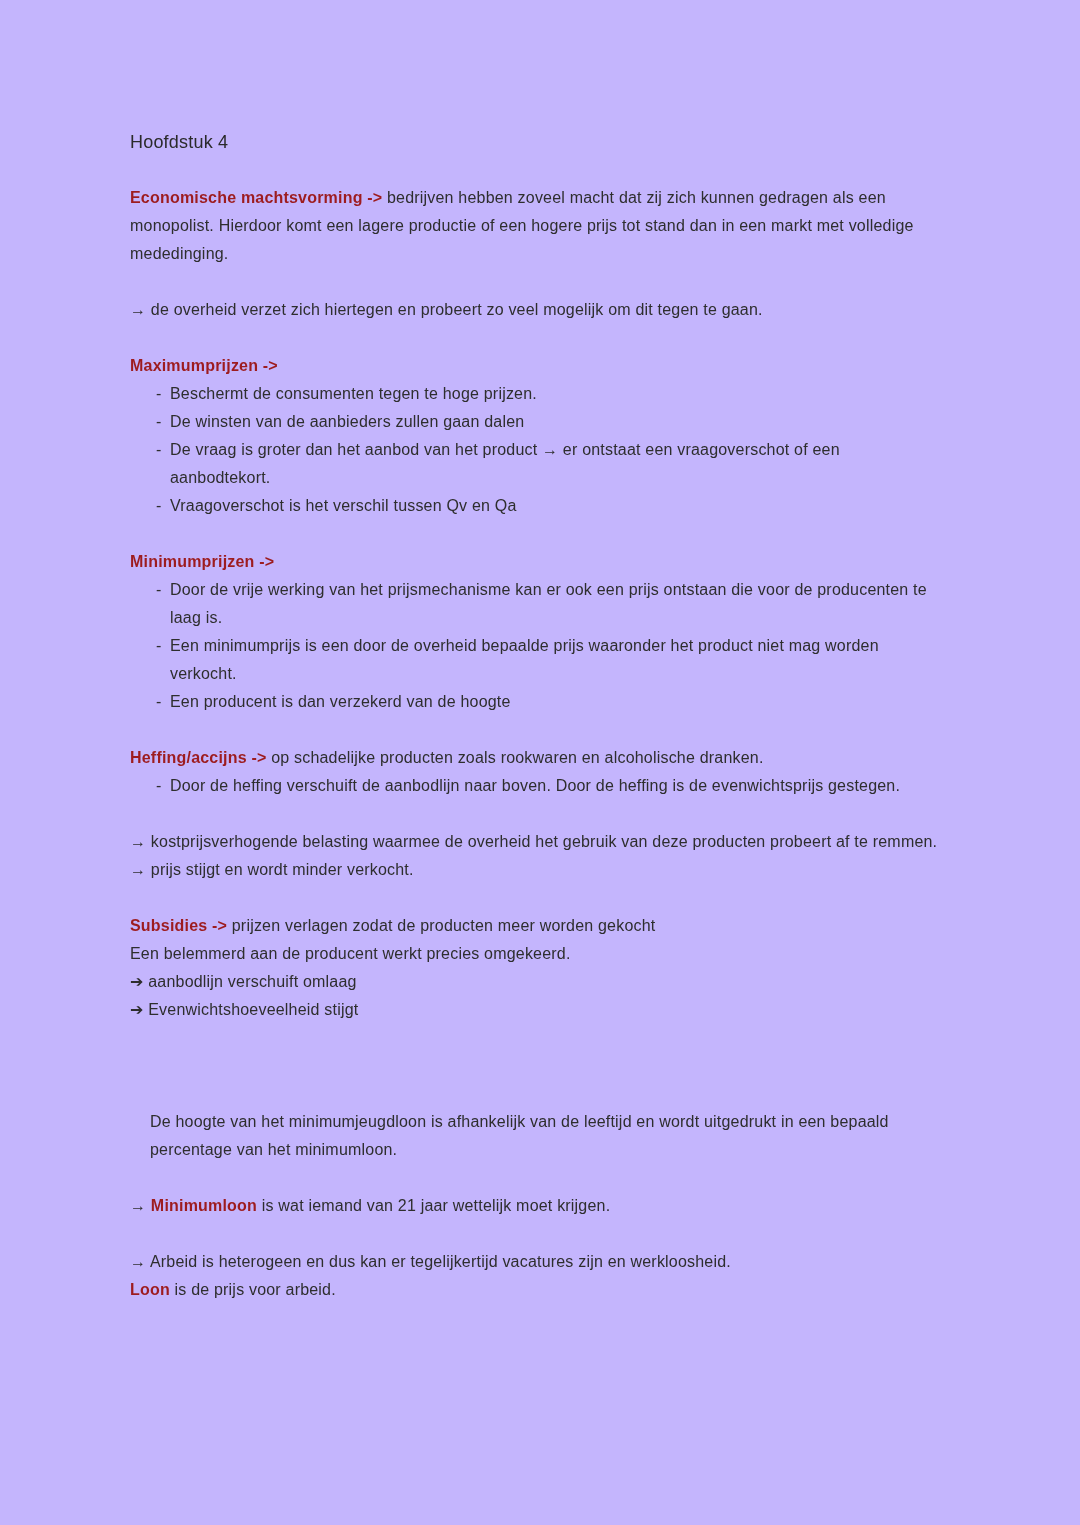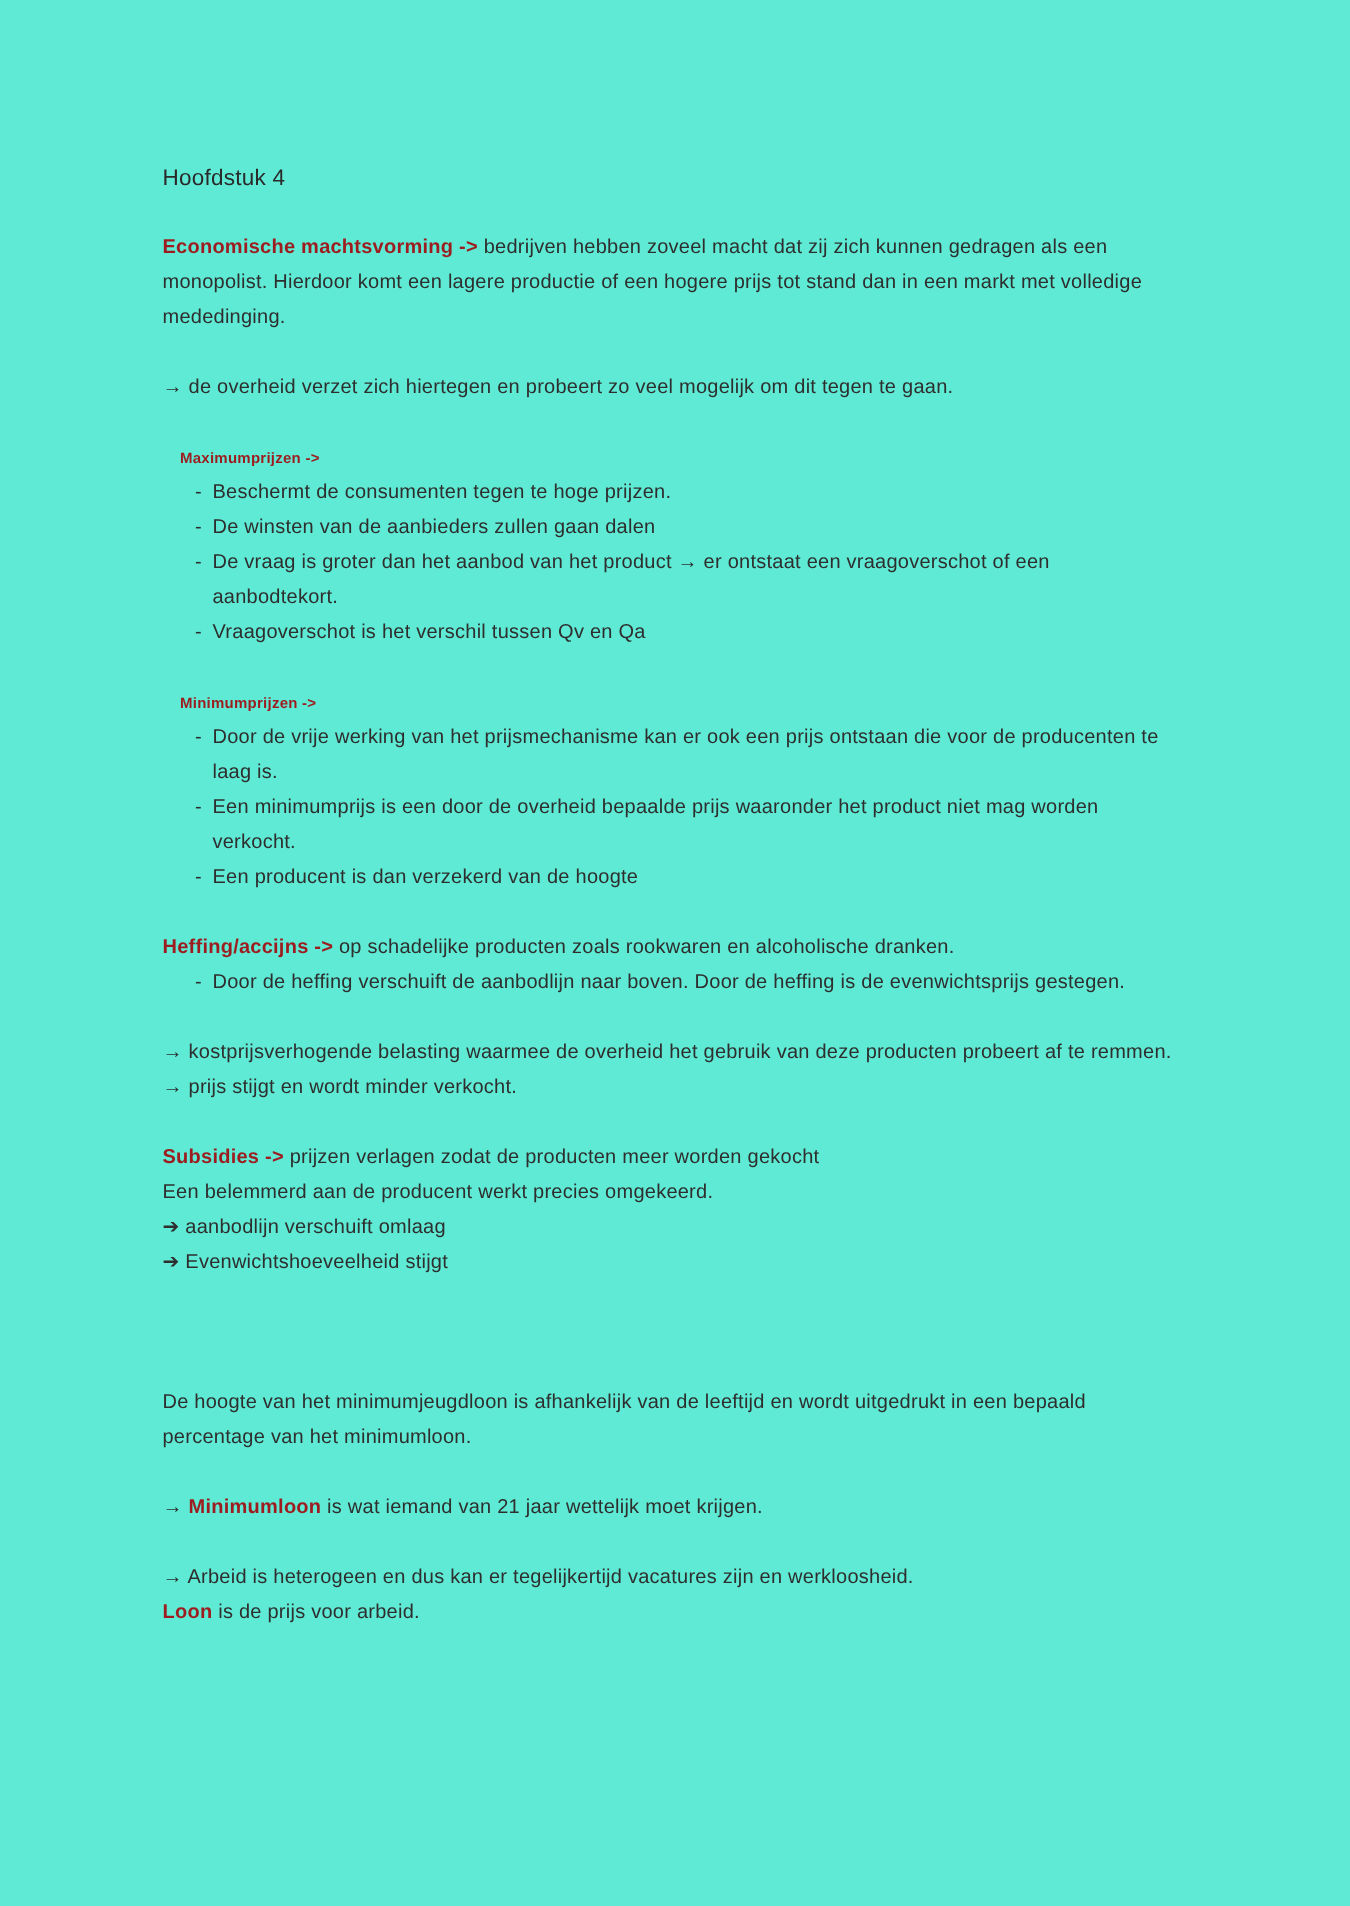--- a/index.html
+++ b/index.html
@@ -1,48 +1,48 @@
 <!DOCTYPE html>
 <html><head>
 <meta charset="utf-8">
 <style>
   * { box-sizing: border-box; }
   html, body { margin: 0; padding: 0; background: #ffffff; }
   .page {
     width: 1080px;
     min-height: 1525px;
     padding: 128px 142px 120px 130px;
-    background: #5eead4;
+    background: #c4b5fd;
     font-family: "Liberation Sans", "DejaVu Sans", sans-serif;
     font-size: 16px;
     line-height: 28px;
     color: #2e2e2e;
     letter-spacing: 0.2px;
   }
   .title {
     font-size: 18px;
     font-weight: 400;
     color: #2a2a2a;
     margin: 0;
   }
   .block { margin: 28px 0 0 0; }
   .heading {
     color: #9d1c1f;
     font-weight: 700;
-    font-size: 12px;
-    margin: 28px 0 0 14px;
+    font-size: 16px;
+    margin: 28px 0 0 0;
   }
   .term { color: #9d1c1f; font-weight: 700; text-align: right; }
   strong { font-weight: 400; }
   .bullets { margin: 0; }
   .bullet { display: flex; }
   .bullet .dash { flex: 0 0 40px; width: 40px; padding-left: 26px; }
   .bullet .btext { flex: 1; }
   .line { margin: 0; }
-  .gap-large { margin-top: 84px; }
+  .gap-large { margin-top: 84px; margin-left: 20px; }
 </style>
 </head>
 <body>
 
 <div class="page">
 
   <h1 class="title">Hoofdstuk 4</h1>
 
   <p class="block"><strong class="term">Economische machtsvorming -&gt;</strong><span> bedrijven hebben zoveel macht dat zij zich kunnen gedragen als een monopolist. Hierdoor komt een lagere productie of een hogere prijs tot stand dan in een markt met volledige mededinging.</span></p>
 

